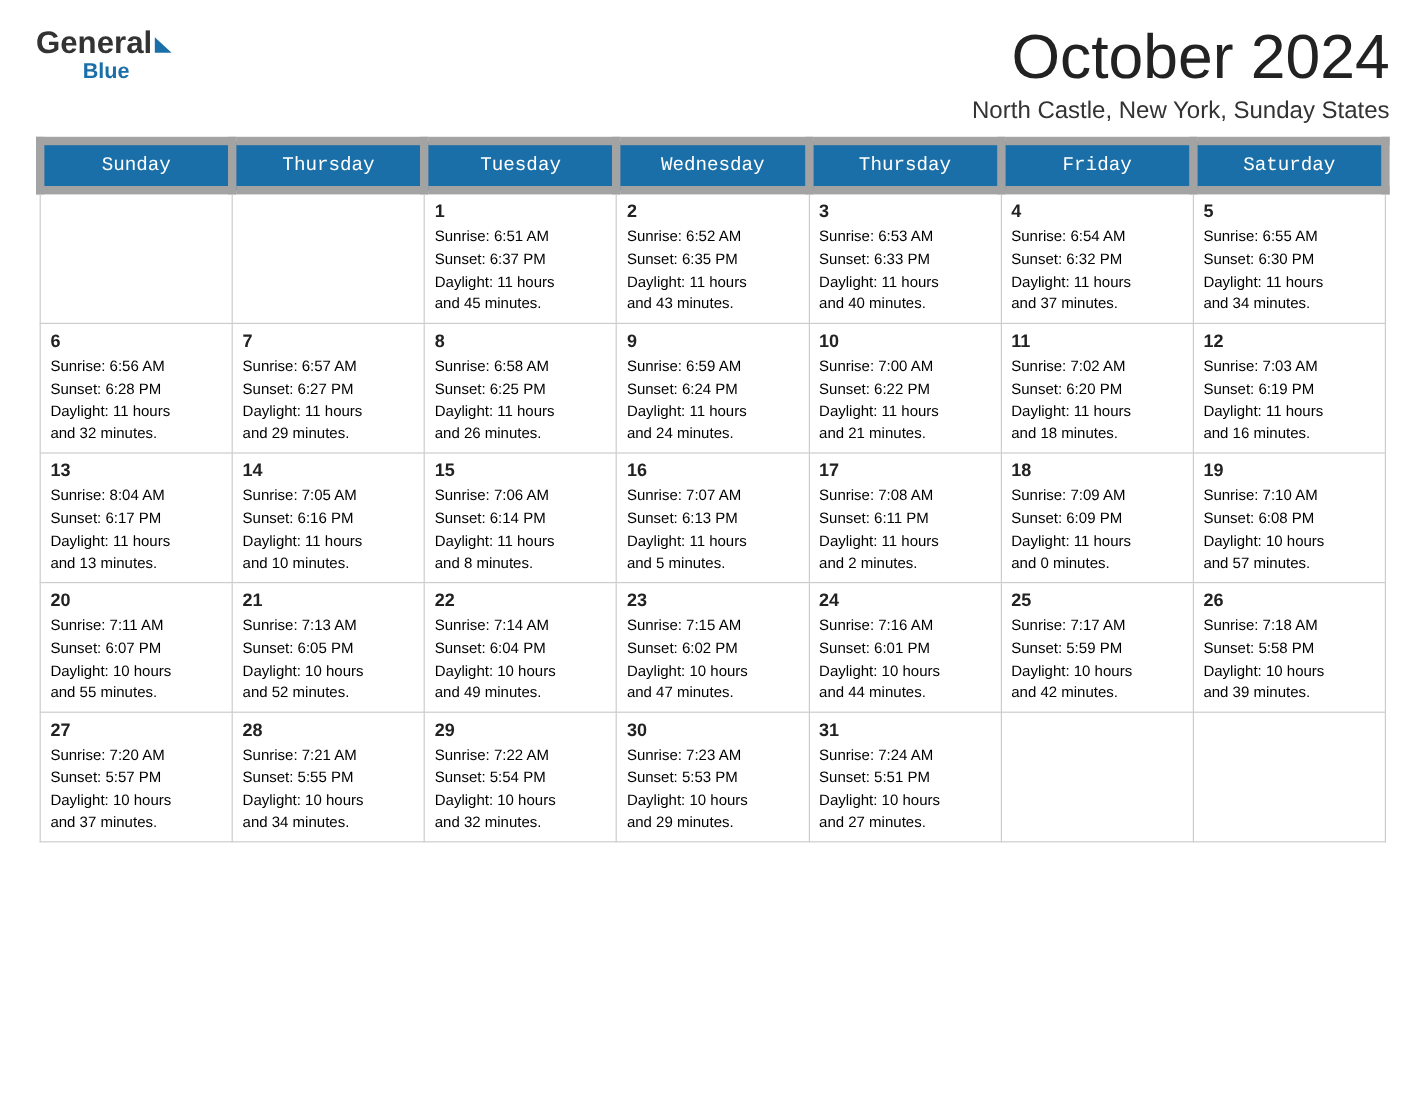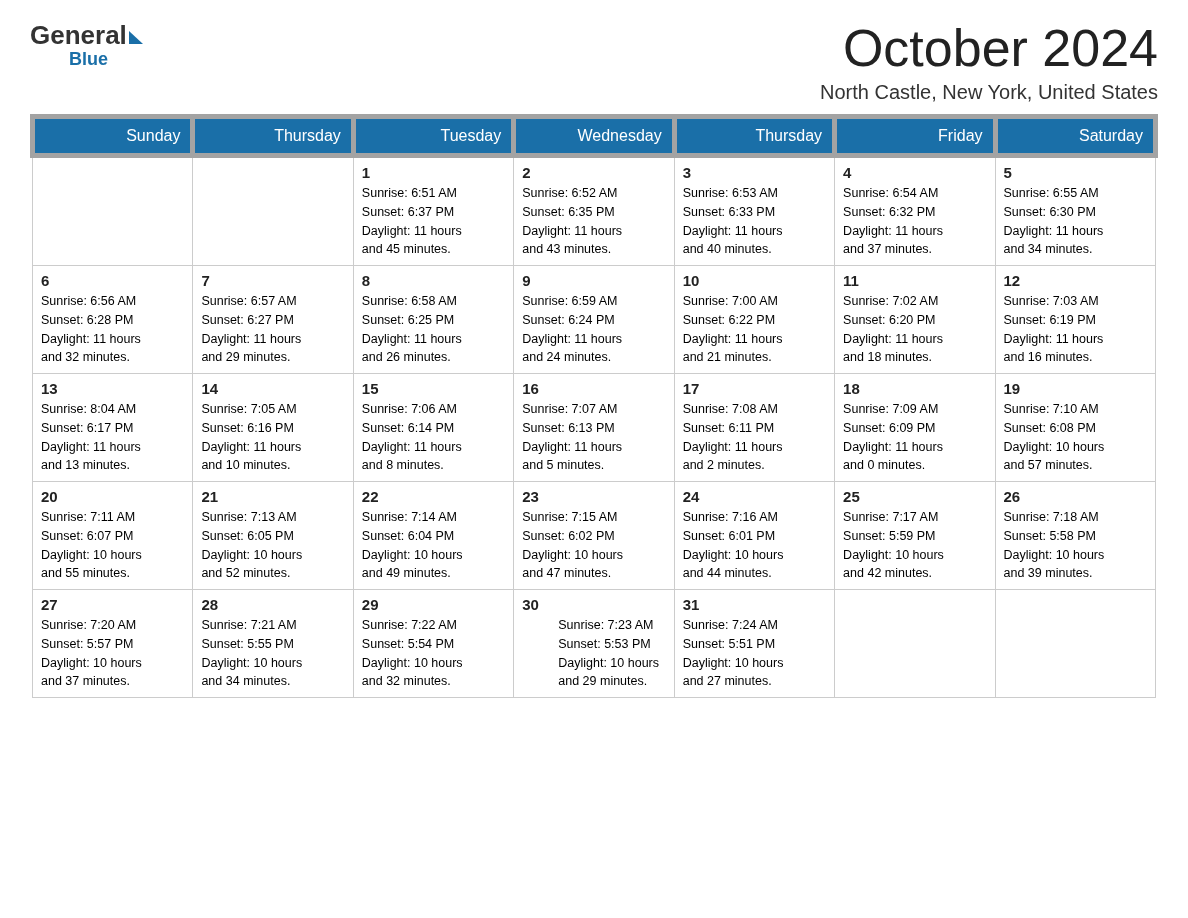--- a/index.html
+++ b/index.html
@@ -60,22 +60,23 @@
       width: 100%;
       border-collapse: collapse;
       margin-top: 8px;
     }
     .calendar th {
       background-color: #1a6fa8;
       color: #fff;
       font-size: 16px;
       font-weight: normal;
       padding: 8px 10px;
-      text-align: right;
-      border: 5px solid #a3a3a3;
+      text-align: center;
+      border: 7px solid #a3a3a3;
+      font-family: Liberation Mono, monospace;
     }
     .calendar td {
       border: 1px solid #ccc;
       vertical-align: top;
       padding: 6px 8px;
       width: 14.28%;
       min-height: 110px;
     }
     .day-number {
       font-size: 15px;
@@ -102,21 +103,21 @@
 <div class="header">
   <div class="logo">
     <div class="logo-row">
       <span class="logo-general">General</span>
       <div class="logo-arrow"></div>
     </div>
     <span class="logo-blue">Blue</span>
   </div>
   <div class="title-section">
     <div class="month-title">October 2024</div>
-    <div class="location">North Castle, New York, United States</div>
+    <div class="location">North Castle, New York, Sunday States</div>
   </div>
 </div>
 
 <table class="calendar">
   <thead>
     <tr>
     <th>Sunday</th>
         <th>Thursday</th>
         <th>Tuesday</th>
         <th>Wednesday</th>
@@ -335,21 +336,21 @@
         </td>
         <td>
           <div class="day-number">29</div>
           <div class="day-info" style="white-space: pre-line;">Sunrise: 7:22 AM
 Sunset: 5:54 PM
 Daylight: 10 hours
 and 32 minutes.</div>
         </td>
         <td>
           <div class="day-number">30</div>
-          <div class="day-info" style="white-space: pre-line; margin-left: 36px;">Sunrise: 7:23 AM
+          <div class="day-info" style="white-space: pre-line;">Sunrise: 7:23 AM
 Sunset: 5:53 PM
 Daylight: 10 hours
 and 29 minutes.</div>
         </td>
         <td>
           <div class="day-number">31</div>
           <div class="day-info" style="white-space: pre-line;">Sunrise: 7:24 AM
 Sunset: 5:51 PM
 Daylight: 10 hours
 and 27 minutes.</div>

